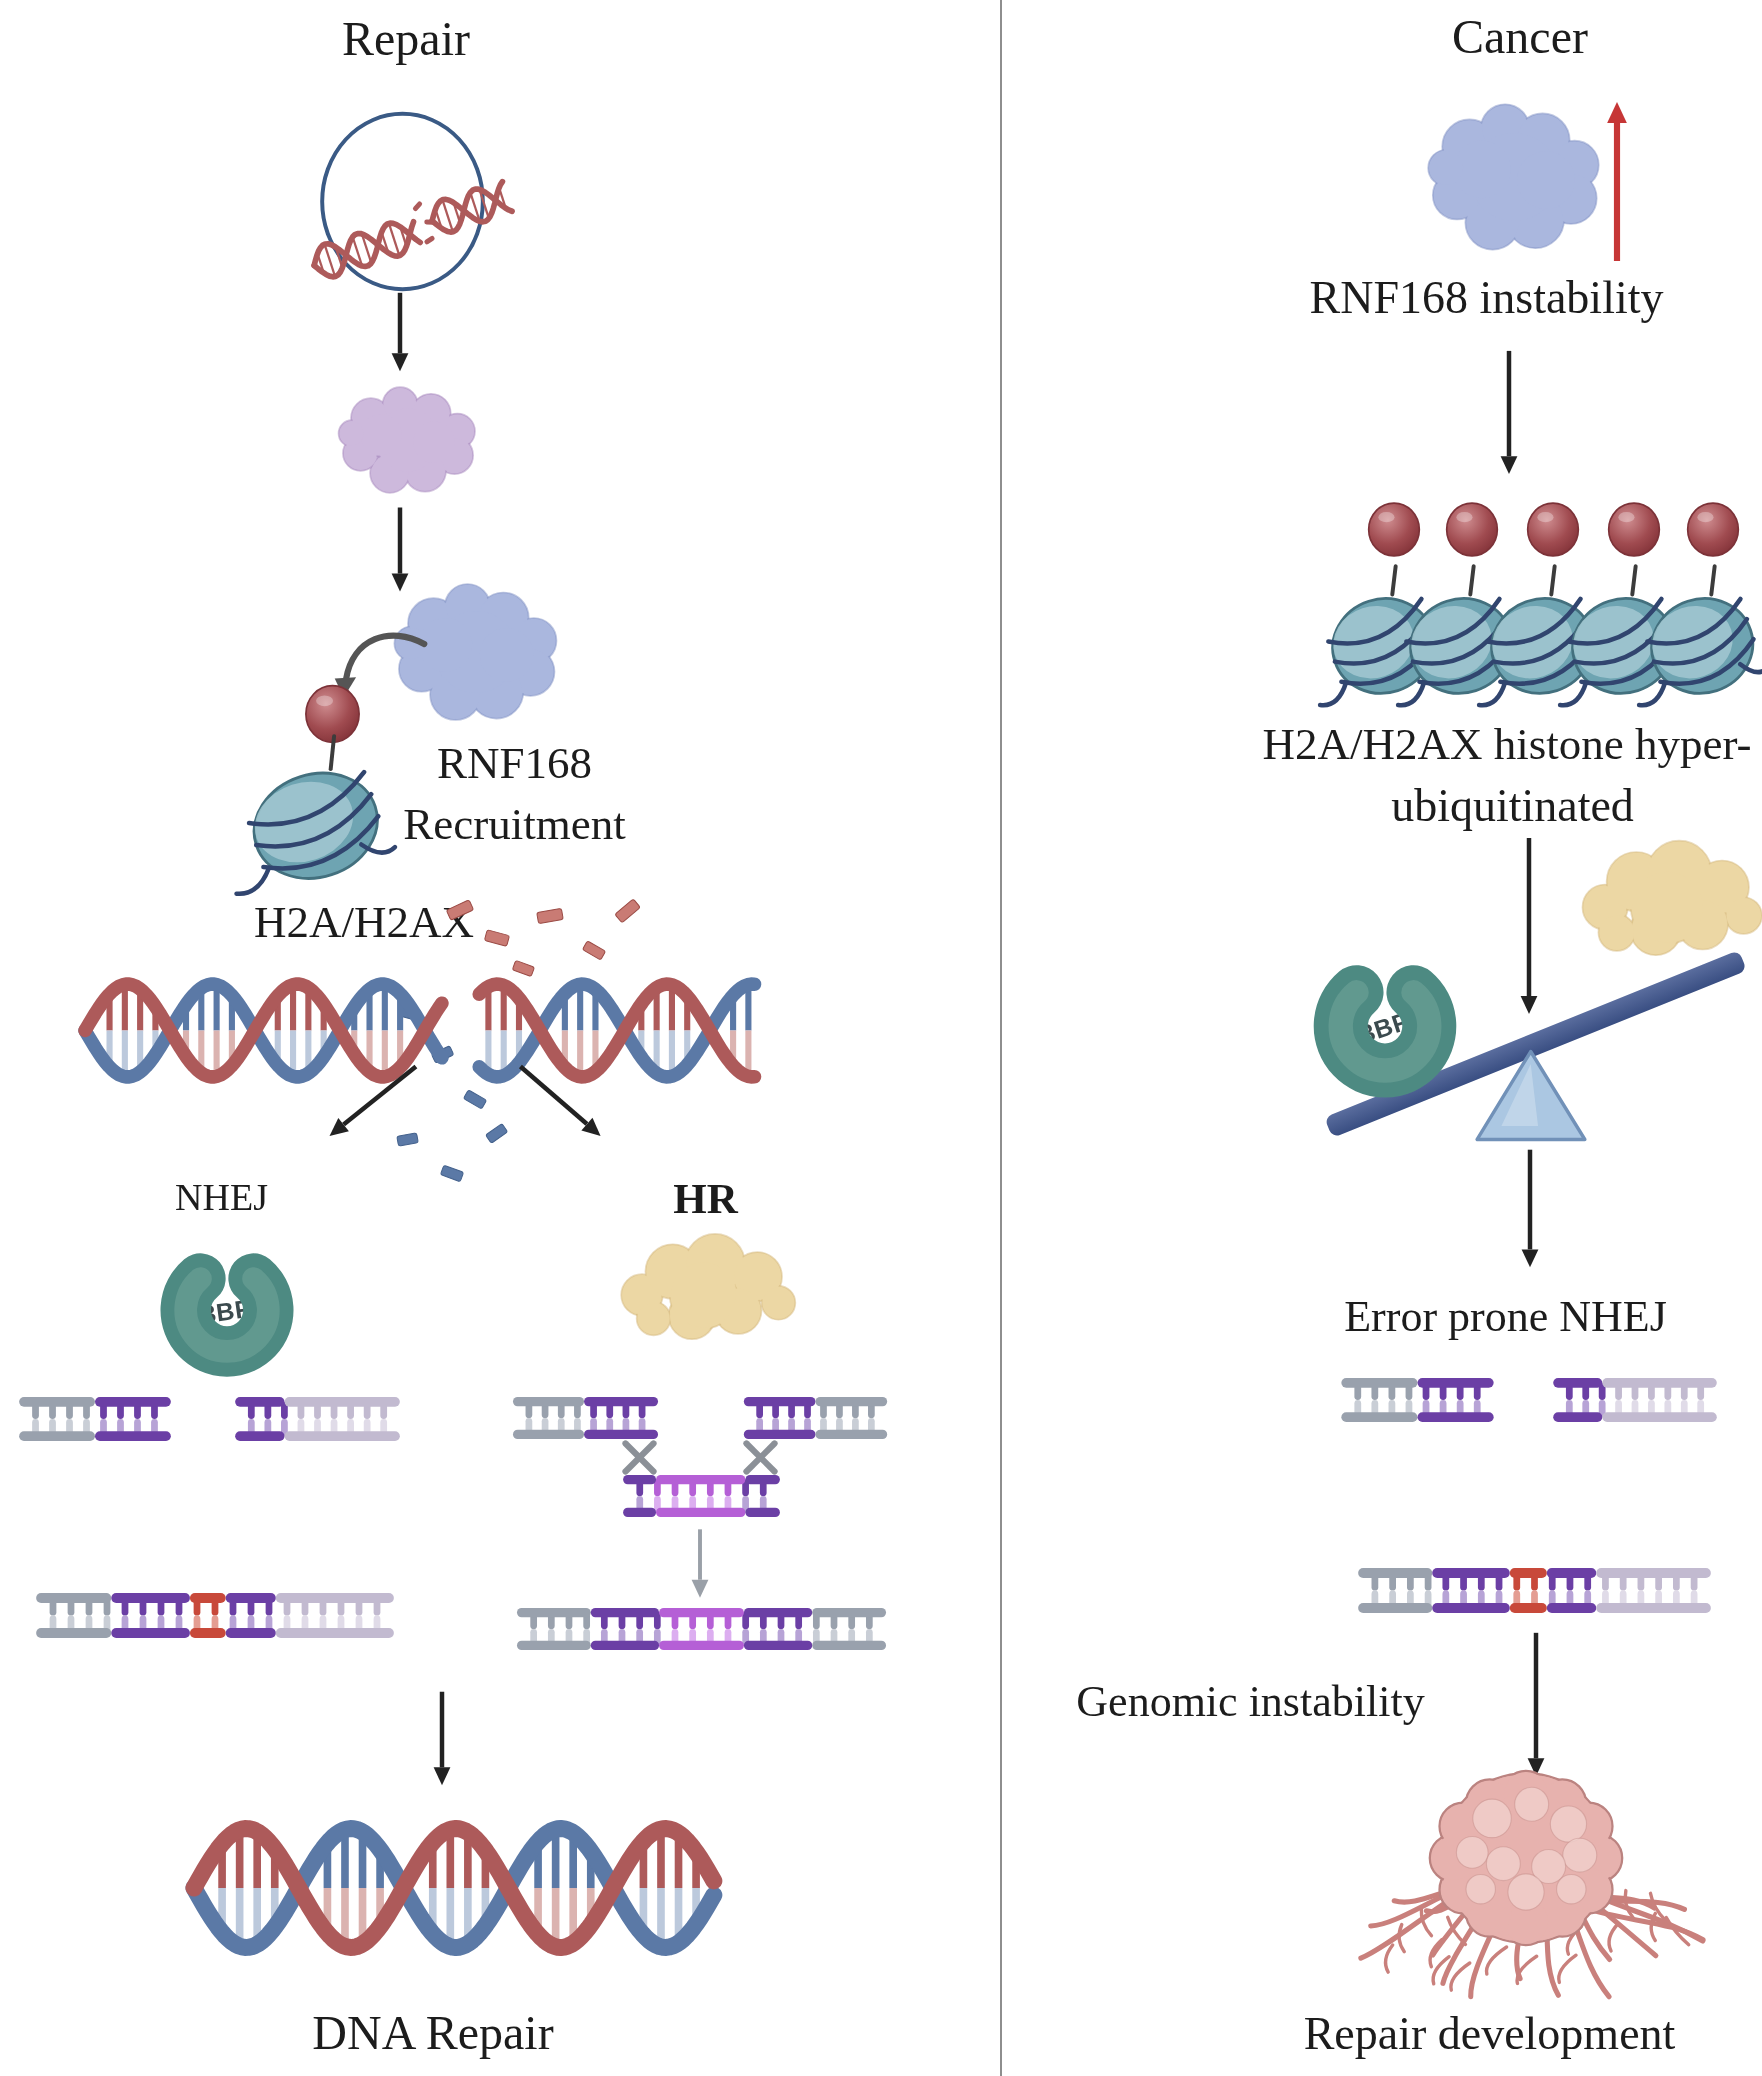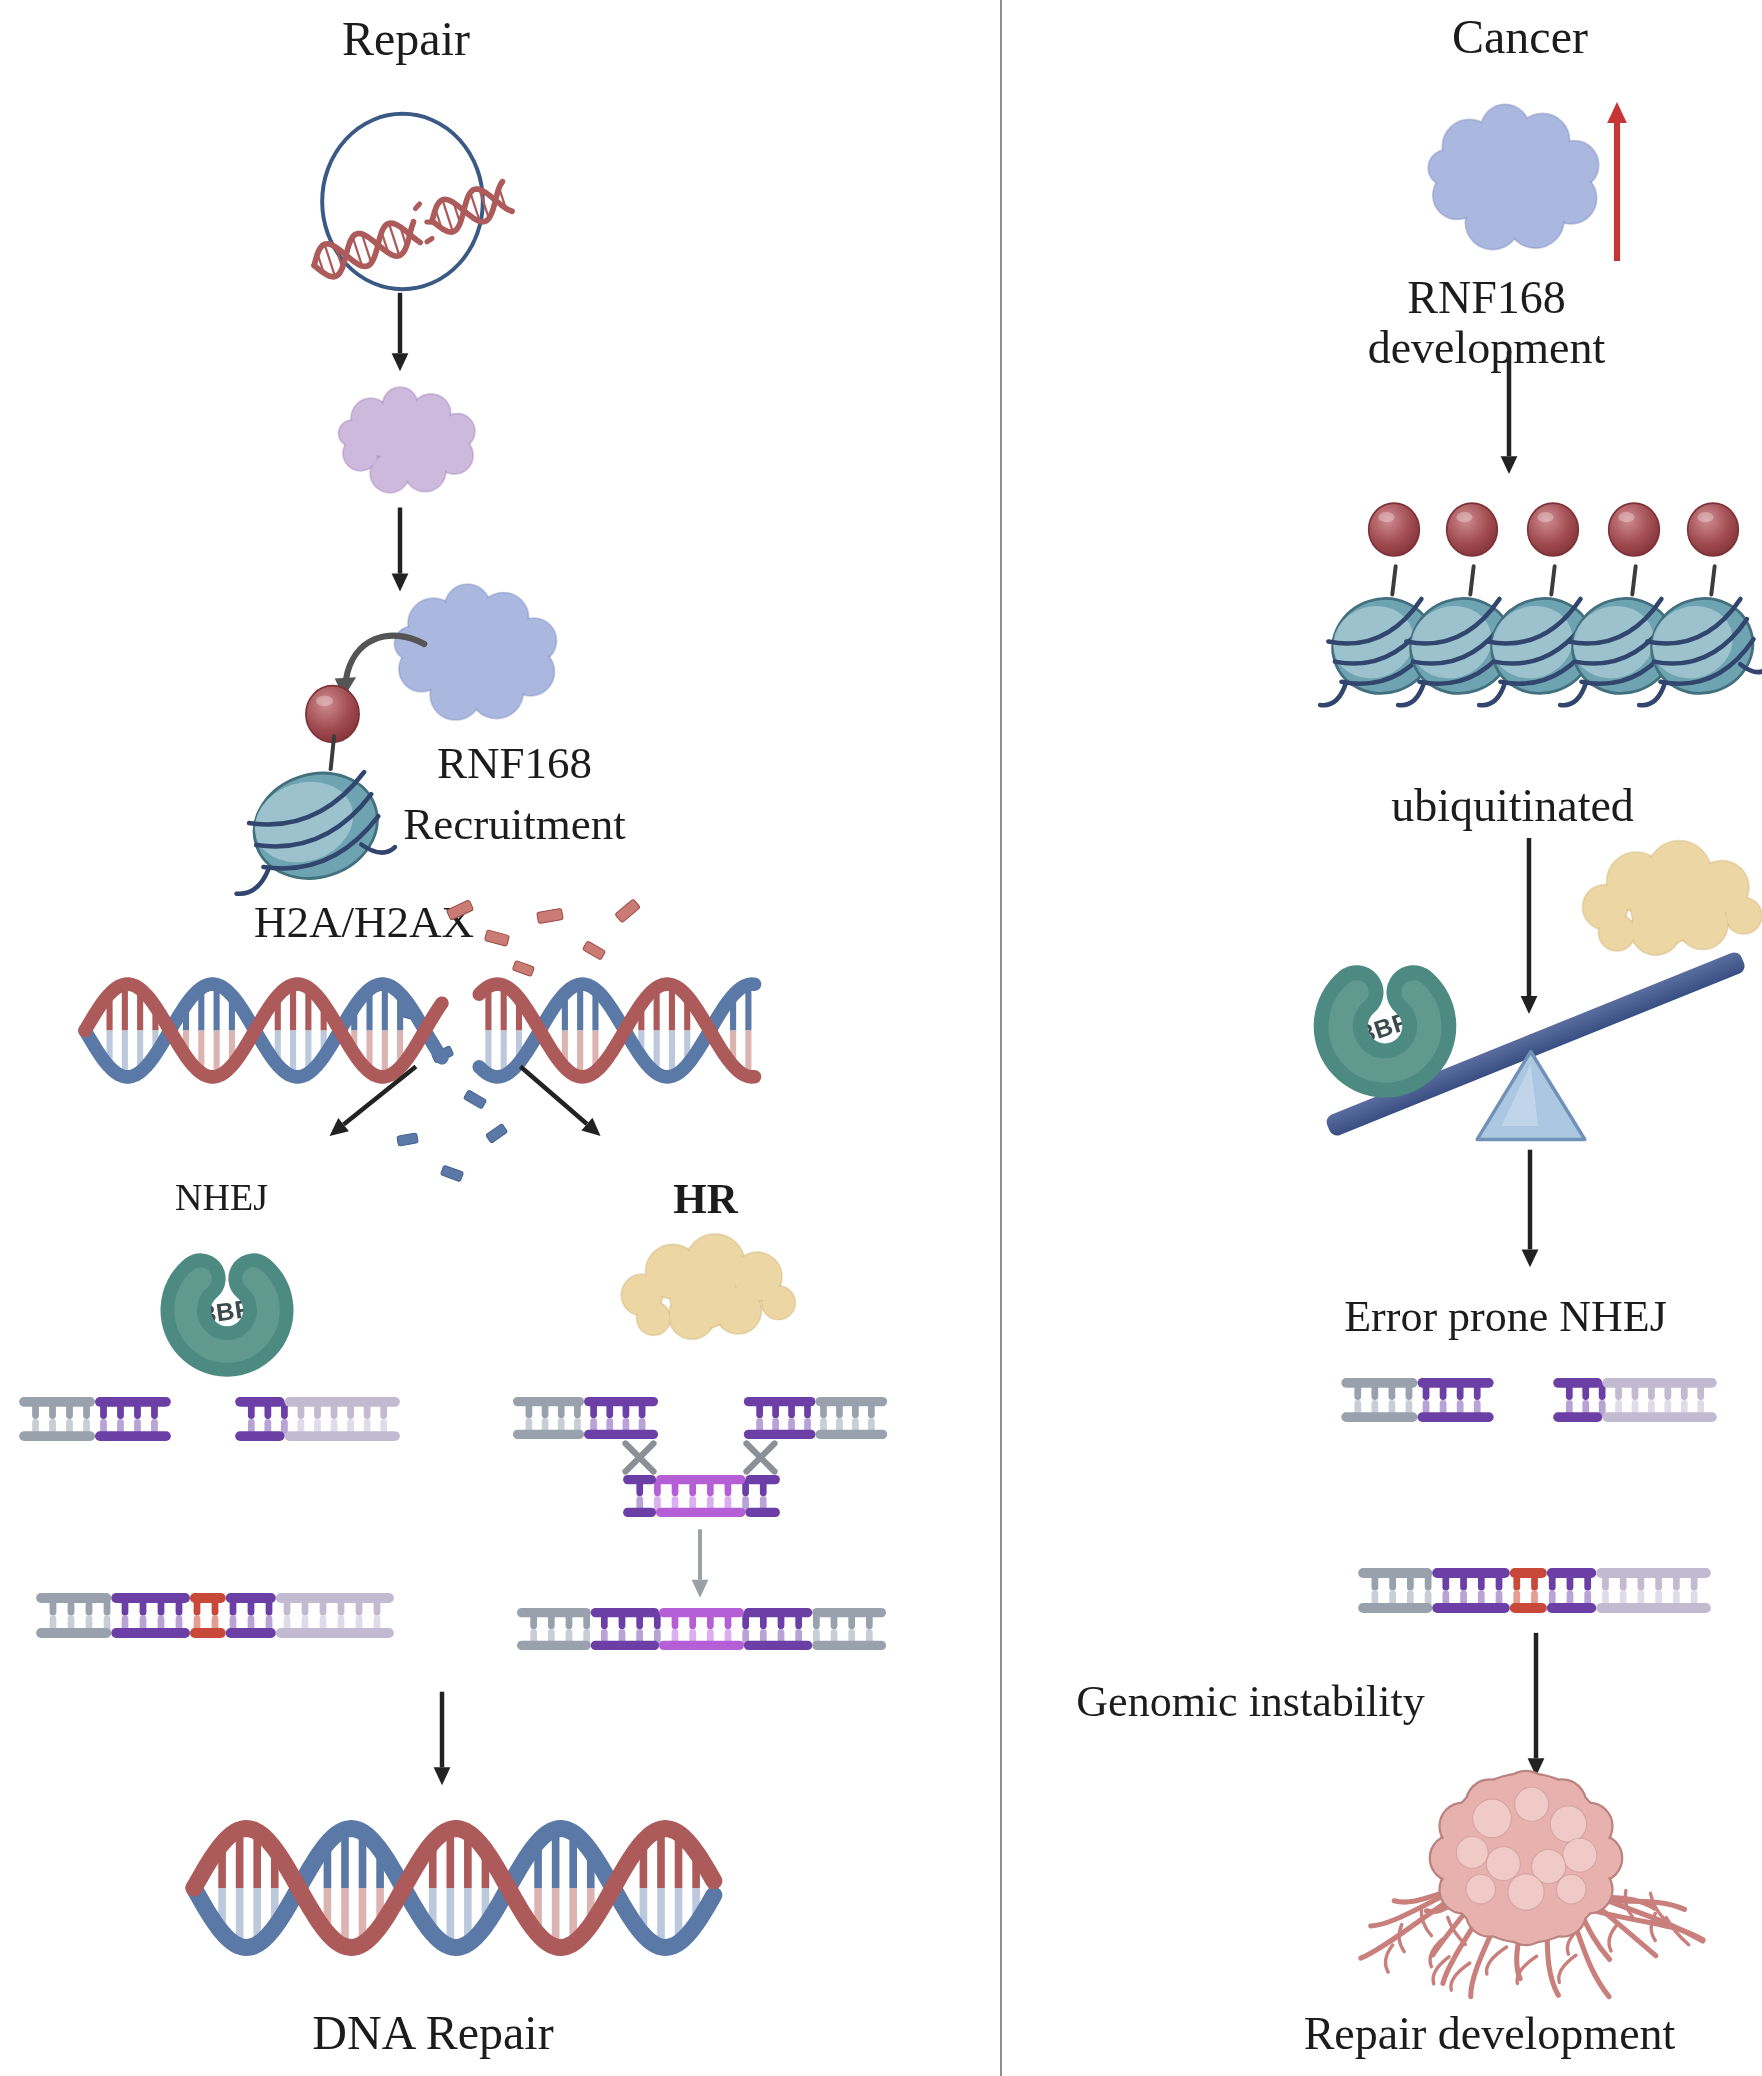--- a/index.html
+++ b/index.html
@@ -42,28 +42,29 @@
   <div class="plabel" style="left: 142px; top: 1297px; width: 170px; font-size: 25px; transform: rotate(-8deg); color: rgb(59, 74, 78);">53BP1</div>
 
   <div class="plabel" style="left: 607px; top: 1268px; width: 193px; font-size: 27px; color: rgb(111, 79, 47);">BRCA1</div>
 
   <div class="slabel" style="left:263px;top:2007px;width:340px;font-size:48px;">DNA Repair</div>
 
   <div class="slabel" style="left:1350px;top:11.3px;width:340px;font-size:48px;">Cancer</div>
 
   <div class="plabel" style="left: 1425px; top: 157px; width: 178px; font-size: 31px; color: rgb(46, 58, 106);">RNF168</div>
 
-  <div class="slabel" style="left:1288px;top:273px;width:397px;font-size:46px;">RNF168 development</div>
+  <div class="slabel" style="left:1288px;top:273px;width:397px;font-size:46px;">RNF168 instability</div>
 
   <div class="plabel" style="left: 1367px; top: 517px; width: 54px; font-size: 20.4px; color: rgb(243, 231, 231);">Ub</div>
   <div class="plabel" style="left: 1445px; top: 517px; width: 54px; font-size: 20.4px; color: rgb(243, 231, 231);">Ub</div>
   <div class="plabel" style="left: 1526px; top: 517px; width: 54px; font-size: 20.4px; color: rgb(243, 231, 231);">Ub</div>
   <div class="plabel" style="left: 1607px; top: 517px; width: 54px; font-size: 20.4px; color: rgb(243, 231, 231);">Ub</div>
   <div class="plabel" style="left: 1686px; top: 517px; width: 54px; font-size: 20.4px; color: rgb(243, 231, 231);">Ub</div>
 
+  <div class="slabel" style="left:1252px;top:720px;width:510px;font-size:45px;">H2A/H2AX histone hyper-</div>
   <div class="slabel" style="left:1314px;top:781px;width:397px;font-size:46px;">ubiquitinated</div>
 
   <div class="plank" style="left: 1312px; top: 1033px; width: 447px; height: 21.5px; transform: rotate(-22deg); background: linear-gradient(rgb(90, 109, 158), rgb(57, 78, 130));"></div>
 
   <div class="plabel" style="left: 1297px; top: 1013px; width: 176px; font-size: 25px; transform: rotate(-18deg); color: rgb(59, 74, 78);">53BP1</div>
 
   <div class="plabel" style="left: 1570px; top: 877px; width: 195px; font-size: 27px; transform: rotate(-12deg); color: rgb(111, 79, 47);">BRCA1</div>
 
   <div class="slabel" style="left:1307px;top:1293px;width:397px;font-size:44px;">Error prone NHEJ</div>
 

